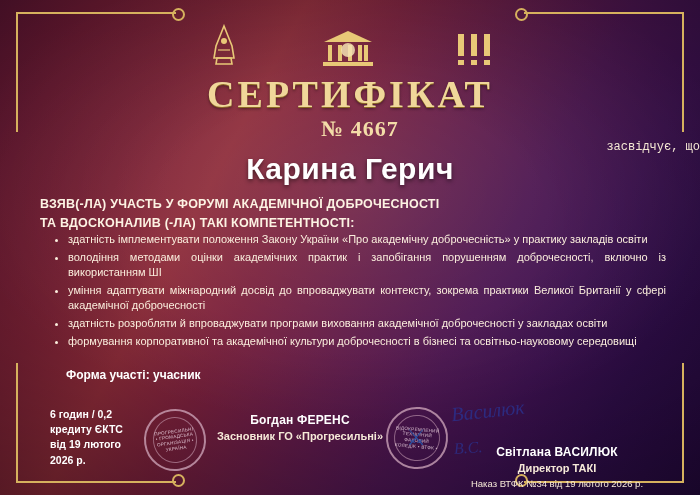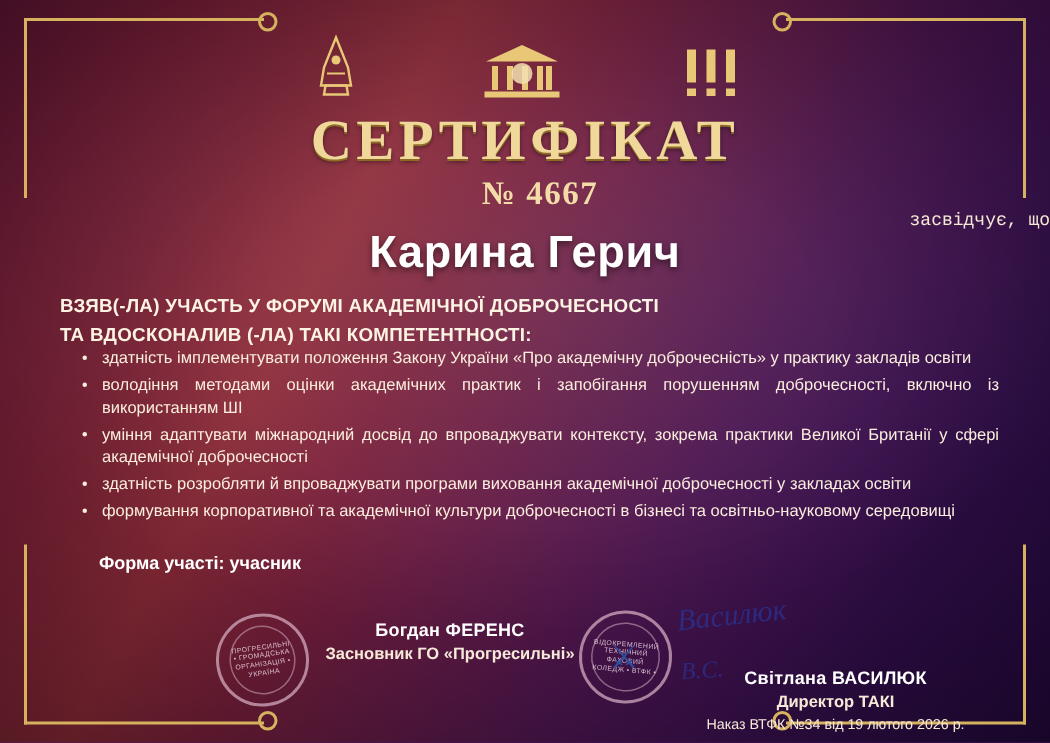--- a/index.html
+++ b/index.html
@@ -223,20 +223,25 @@
         <li>уміння адаптувати міжнародний досвід до впроваджувати контексту, зокрема практики Великої Британії у сфері академічної доброчесності</li>
         <li>здатність розробляти й впроваджувати програми виховання академічної доброчесності у закладах освіти</li>
         <li>формування корпоративної та академічної культури доброчесності в бізнесі та освітньо-науковому середовищі</li>
       </ul>
     </div>
 
     <div class="form">Форма участі: учасник</div>
 
     <div class="bottom">
 
+      <div class="hours">
+        <div>6 годин / 0,2</div>
+        <div>кредиту ЄКТС</div>
+        <div>від 19 лютого 2026 р.</div>
+      </div>
 
       <div class="stamp s1">
         <div class="inner">ПРОГРЕСИЛЬНІ • ГРОМАДСЬКА ОРГАНІЗАЦІЯ • УКРАЇНА</div>
       </div>
 
       <div class="sig-block sig-left">
         <div class="sig-name">Богдан ФЕРЕНС</div>
         <div class="sig-role">Засновник ГО «Прогресильні»</div>
       </div>
 

